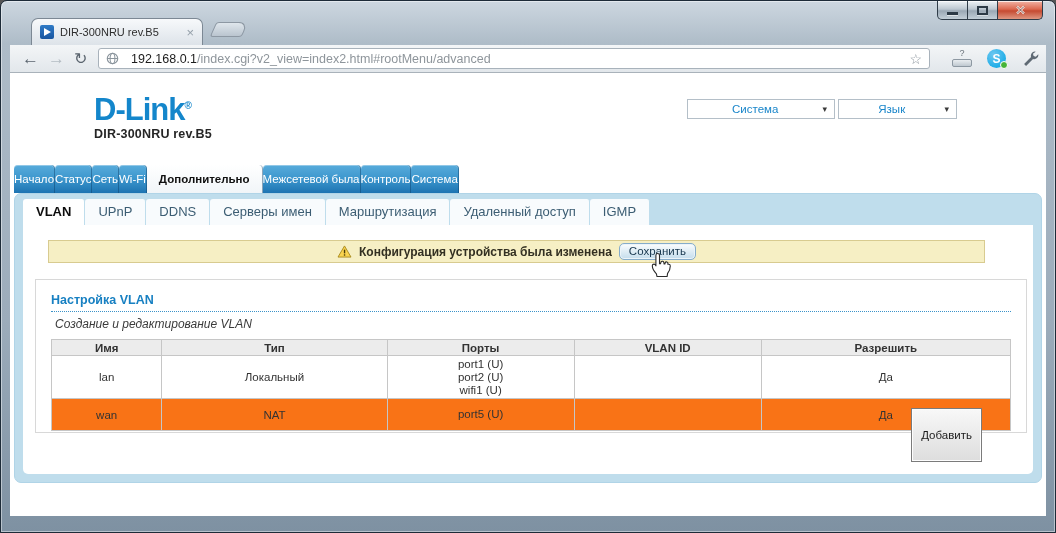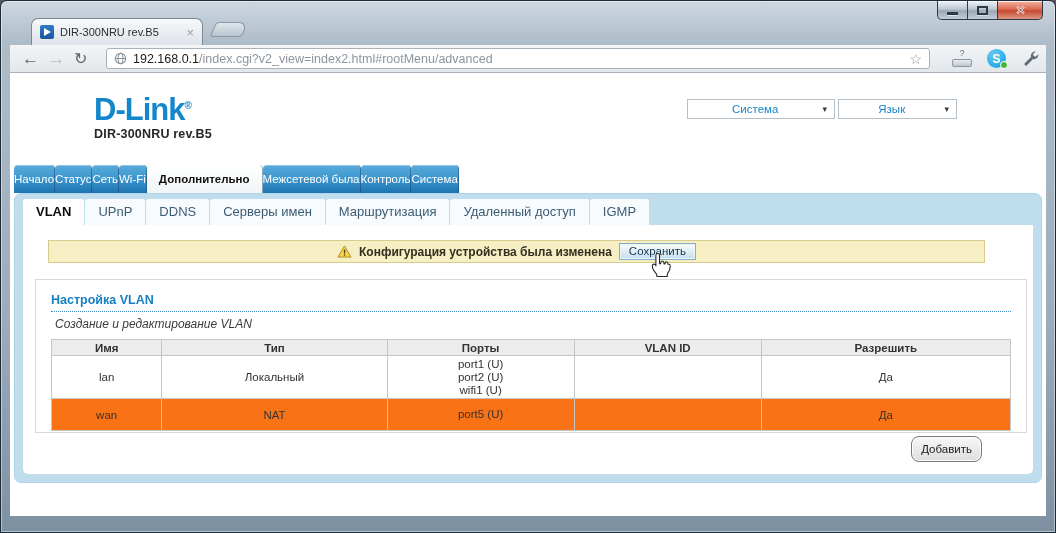--- a/index.html
+++ b/index.html
@@ -38,21 +38,21 @@
   .glyph-max { width:11px; height:9px; border:2px solid #2c3a46; box-shadow:0 1px 0 rgba(255,255,255,.5); }
 
   
   .client { position:absolute; left:9px; right:9px; top:44px; bottom:16px; background:#fff; }
   .toolbar { position:absolute; left:0; right:0; top:0; height:28px;
     background:linear-gradient(#f3f5f7,#e2e7eb); border-bottom:1px solid #a9b2ba; }
   .nav-glyph { position:absolute; top:2px; font-size:17px; font-weight:bold; color:#5a646e; line-height:24px; }
   .nav-glyph.fwd { color:#b4bcc3; }
   .nav-glyph.reload { font-weight:normal; font-size:16px; }
   .abar { position:absolute; left:88px; right:116px; top:3px; height:21px; background:#fff;
-    border:1px solid #a8b2bb; border-radius:3px; display:flex; align-items:center; padding:0 7px; gap:6px;margin-left:8px; }
+    border:1px solid #a8b2bb; border-radius:3px; display:flex; align-items:center; padding:0 7px; gap:12px; }
   .url { font-size:12.5px; white-space:nowrap; overflow:hidden; flex:1; }
   .url .host { color:#1c1c1c; }
   .url .path { color:#8e959b; }
   .star { font-size:14px; color:#8a939c; line-height:1; }
   .ext-icon { position:absolute; left:940px; top:4px; width:24px; height:20px; text-align:center; }
   .ext-icon .q { display:block; font-size:9px; color:#6a737b; line-height:8px; }
   .ext-icon .pill { display:block; width:20px; height:8px; margin:2px auto 0; background:linear-gradient(#e9edf0,#bfc8d0);
     border:1px solid #8d98a2; border-radius:2px; }
   .skype { position:absolute; left:977px; top:4px; width:19px; height:19px; border-radius:50%;
     background:radial-gradient(circle at 35% 30%, #6cc7f0, #00a3e4); display:flex; align-items:center; justify-content:center; }
@@ -93,41 +93,41 @@
     border-right:1px solid #bfddec; border-radius:3px 3px 0 0; white-space:nowrap; }
   .stab.active { background:#ffffff; color:#0d0d0d; font-weight:bold; }
   .content { position:absolute; left:8px; right:8px; top:31px; bottom:8px; background:#fff;
     border-radius:0 0 5px 5px; }
 
   
   .notice { position:absolute; left:25px; right:48px; top:15px; height:23px;
     background:#f6efc4; border:1px solid #d8cb90; display:flex; align-items:center; justify-content:center; gap:7px; }
   .notice-text { font-size:12px; font-weight:bold; color:#333022; }
   .save-btn { padding:1px 9px 2px; font-size:11.5px; color:#17374e;
-    background:linear-gradient(#fbfdfe,#dcebf4 55%,#c5ddec); border:1px solid #85accA; border-radius:0;
+    background:linear-gradient(#fbfdfe,#dcebf4 55%,#c5ddec); border:1px solid #85accA; border-radius:5px;
     box-shadow:inset 0 0 0 1px #ecf4f9; }
   .hand-cursor { position:absolute; left:626px; top:27px; z-index:6; }
 
   
   .panel { position:absolute; left:12px; top:54px; width:992px; height:154px;
     background:#fff; border:1px solid #d8d8d8; }
   .panel-heading { margin:13px 15px 0; padding-bottom:4px; border-bottom:1px dotted #3b93c9;
     font-size:12.5px; font-weight:bold; color:#1880c2; }
   .panel-subtitle { margin:5px 15px 0 19px; font-size:12px; font-style:italic; color:#3b3b3b; }
 
   table.vlan { margin:8px 15px 0; width:calc(100% - 30px); border-collapse:collapse; }
   table.vlan th, table.vlan td { border:1px solid #c6c6c6; font-size:11.5px; color:#333;
     text-align:center; vertical-align:middle; padding:1px 4px; }
   table.vlan th { background:#ececec; font-weight:bold; height:16px; }
   tr.row-lan td { height:43px; background:#fff; }
   tr.row-wan td { height:32px; background:#f97316; }
   .port-line { display:block; line-height:13px; }
 
-  .add-btn { position:absolute; right:51px; bottom:12px; padding:6px 9px; font-size:11.5px; color:#1c1c1c;
-    background:linear-gradient(#f8f8f8,#dddddd); border:1px solid #7b7b7b; border-radius:8px;
+  .add-btn { position:absolute; right:51px; bottom:12px; padding:20px 9px; font-size:11.5px; color:#1c1c1c;
+    background:linear-gradient(#f8f8f8,#dddddd); border:1px solid #7b7b7b; border-radius:0;
     box-shadow:inset 0 0 0 1px #fdfdfd; }
 </style>
 </head>
 <body>
 
 <div class="window">
 
   <div class="titlebar">
     <div class="chrome-tab">
       <span class="favicon">

